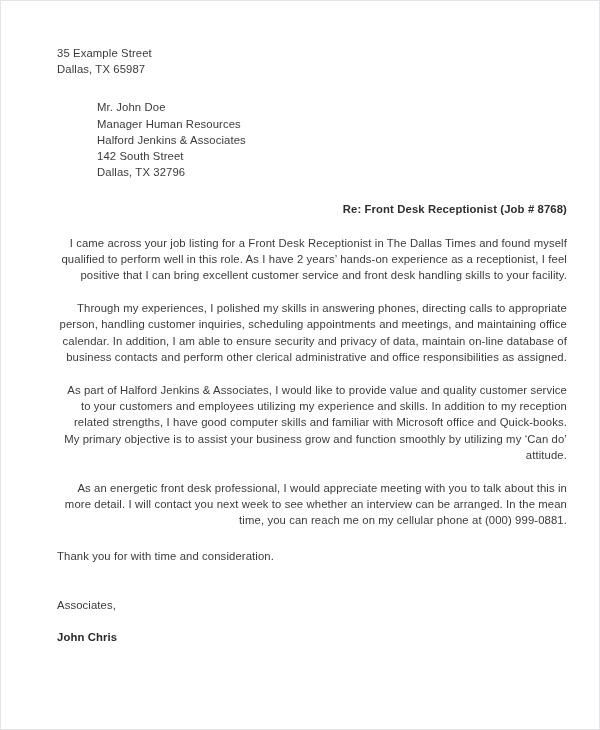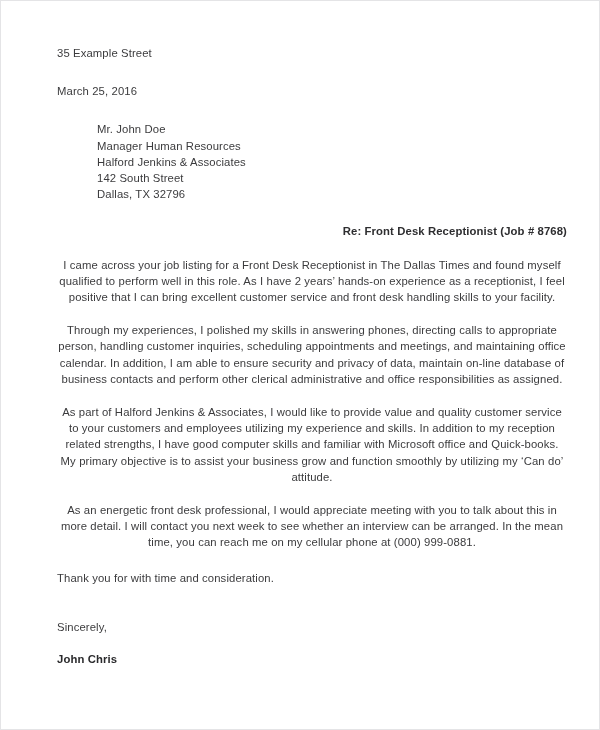--- a/index.html
+++ b/index.html
@@ -49,61 +49,61 @@
     margin-top: 21px;
     font-weight: bold;
     color: #2e2e30;
     text-align: right;
   }
 
   .salutation { margin-top: 17px; }
 
   .para {
     margin-top: 17px;
-    text-align: center;
+    text-align: right;
   }
 
   .closing-thanks { margin-top: 19px; }
 
   .sincerely { margin-top: 33px; }
 
   .sign-bold {
     margin-top: 16px;
     font-weight: bold;
     color: #2a2a2c;
   }
 </style>
 </head>
 <body>
 
 <div class="page">
   <div class="letter">
 
     <div class="block sender">
       <span class="addr-line">35 Example Street</span>
+      <span class="addr-line">Dallas, TX 65987</span>
     </div>
 
-    <div class="block date">March 25, 2016</div>
 
     <div class="block recipient">
       <span class="addr-line">Mr. John Doe</span>
       <span class="addr-line">Manager Human Resources</span>
       <span class="addr-line">Halford Jenkins &amp; Associates</span>
       <span class="addr-line">142 South Street</span>
       <span class="addr-line">Dallas, TX 32796</span>
     </div>
 
     <div class="block subject">Re: Front Desk Receptionist (Job # 8768)</div>
 
 
     <p class="block para">I came across your job listing for a Front Desk Receptionist in The Dallas Times and found myself qualified to perform well in this role. As I have 2 years’ hands-on experience as a receptionist, I feel positive that I can bring excellent customer service and front desk handling skills to your facility.</p>
     <p class="block para">Through my experiences,  I polished my skills in answering phones, directing calls to appropriate person, handling customer inquiries, scheduling appointments and meetings, and maintaining office calendar. In addition, I am able to ensure security and privacy of data, maintain on-line database of business contacts and perform other clerical administrative and office responsibilities as assigned.</p>
     <p class="block para">As part of Halford Jenkins &amp; Associates, I would like to provide value and quality customer service to your customers and employees utilizing my experience and skills. In addition to my reception related strengths, I have good computer skills and familiar with Microsoft office and Quick-books. My primary objective is to assist your business grow and function smoothly by utilizing my ‘Can do’ attitude.</p>
     <p class="block para">As an energetic front desk professional, I would appreciate meeting with you to talk about this in more detail. I will contact you next week to see whether an interview can be arranged. In the mean time, you can reach me on my cellular phone at (000) 999-0881.</p>
 
     <div class="block closing-thanks">Thank you for with time and consideration.</div>
 
-    <div class="block sincerely">Sincerely,</div>
+    <div class="block sincerely">Associates,</div>
 
     <div class="block sign-bold">John Chris</div>
 
   </div>
 </div>
 
 </body></html>

